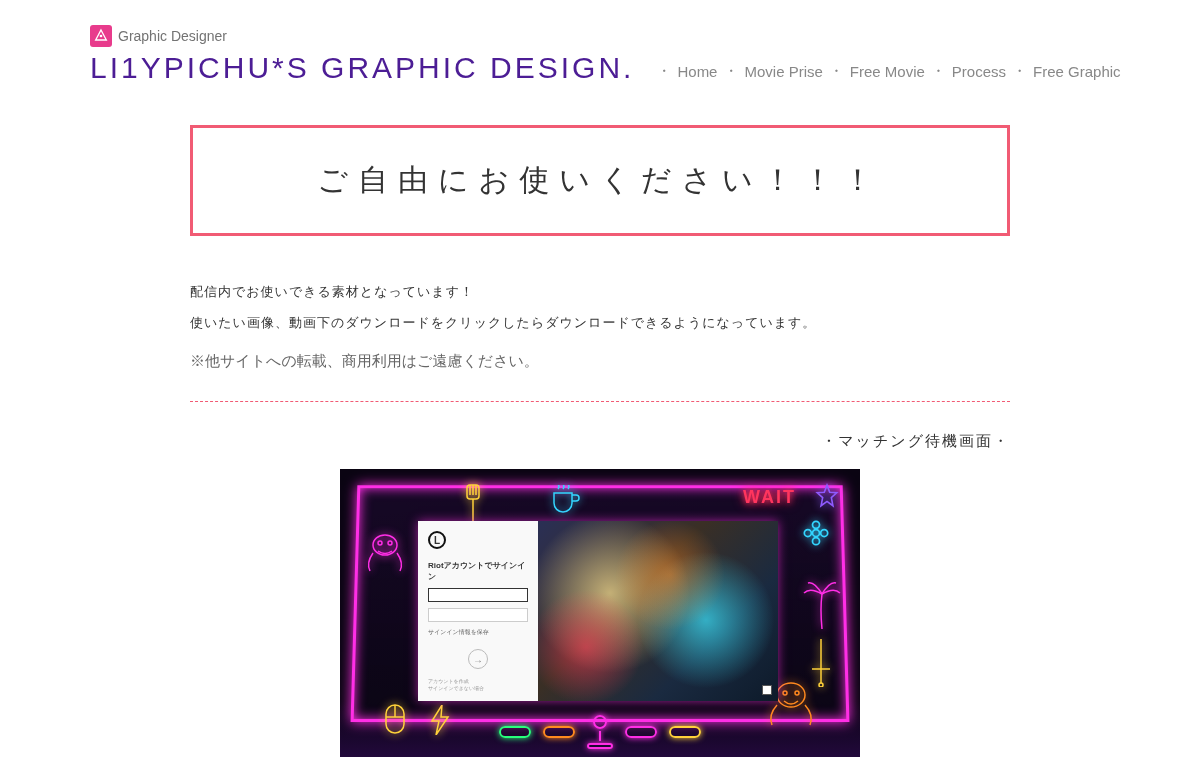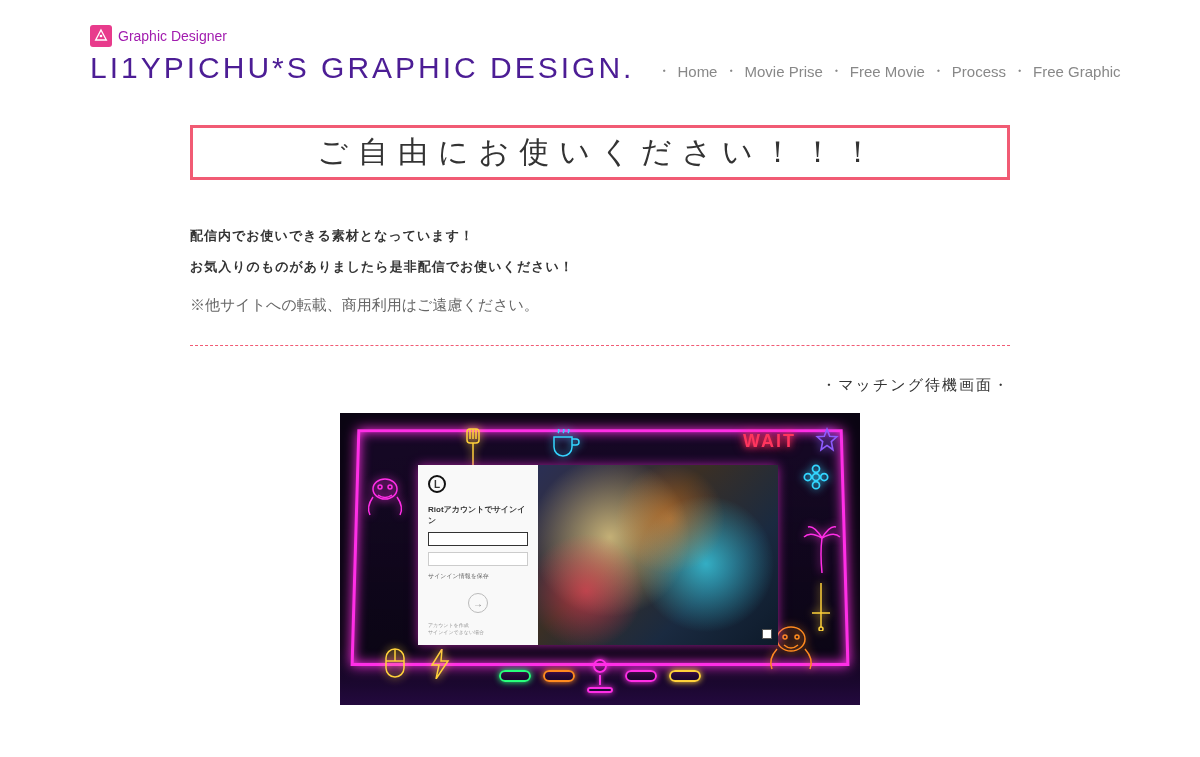--- a/index.html
+++ b/index.html
@@ -24,21 +24,21 @@
 .brand-col {
   display: flex;
   flex-direction: column;
   gap: 4px;
 }
 .brand-top {
   display: flex;
   align-items: center;
   gap: 6px;
   font-size: 14px;
-  color: #a21caf;
+  color: #737373;
 }
 .logo-icon {
   width: 22px;
   height: 22px;
   background: #e83b8c;
   border-radius: 3px;
   position: relative;
   display: inline-flex;
   align-items: center;
   justify-content: center;
@@ -68,33 +68,32 @@
   cursor: pointer;
 }
 .nav-dot { color: #888; padding: 0 2px; }
 
 .content {
   width: 820px;
   margin: 0 auto;
 }
 .banner {
   border: 3px solid #f15b74;
-  padding: 4px 20px;
+  padding: 32px 20px;
   text-align: center;
   font-size: 30px;
   letter-spacing: 10px;
   font-family: "Yu Mincho", "Hiragino Mincho Pro", serif;
   margin: 10px 0 40px 0;
 }
 .desc {
   font-size: 13px;
   line-height: 2.4;
   letter-spacing: 1px;
   margin-bottom: 14px;
-  font-weight: bold;
 }
 .note {
   font-size: 15px;
   color: #666;
   margin-bottom: 30px;
 }
 .divider {
   border: none;
   border-top: 1px dashed #f15b74;
   margin: 10px 0 30px 0;
@@ -266,21 +265,21 @@
   </div>
 
   <div class="content">
 
     <div class="banner">
       <span>ご自由にお使いください！！！</span>
     </div>
 
     <div class="desc">
       <div>配信内でお使いできる素材となっています！</div>
-      <div>お気入りのものがありましたら是非配信でお使いください！</div>
+      <div>使いたい画像、動画下のダウンロードをクリックしたらダウンロードできるようになっています。</div>
     </div>
 
     <div class="note">※他サイトへの転載、商用利用はご遠慮ください。</div>
 
     <hr class="divider">
 
     <div class="section-title">・マッチング待機画面・</div>
 
     <div class="thumb-wrap">
       <div class="thumb">

